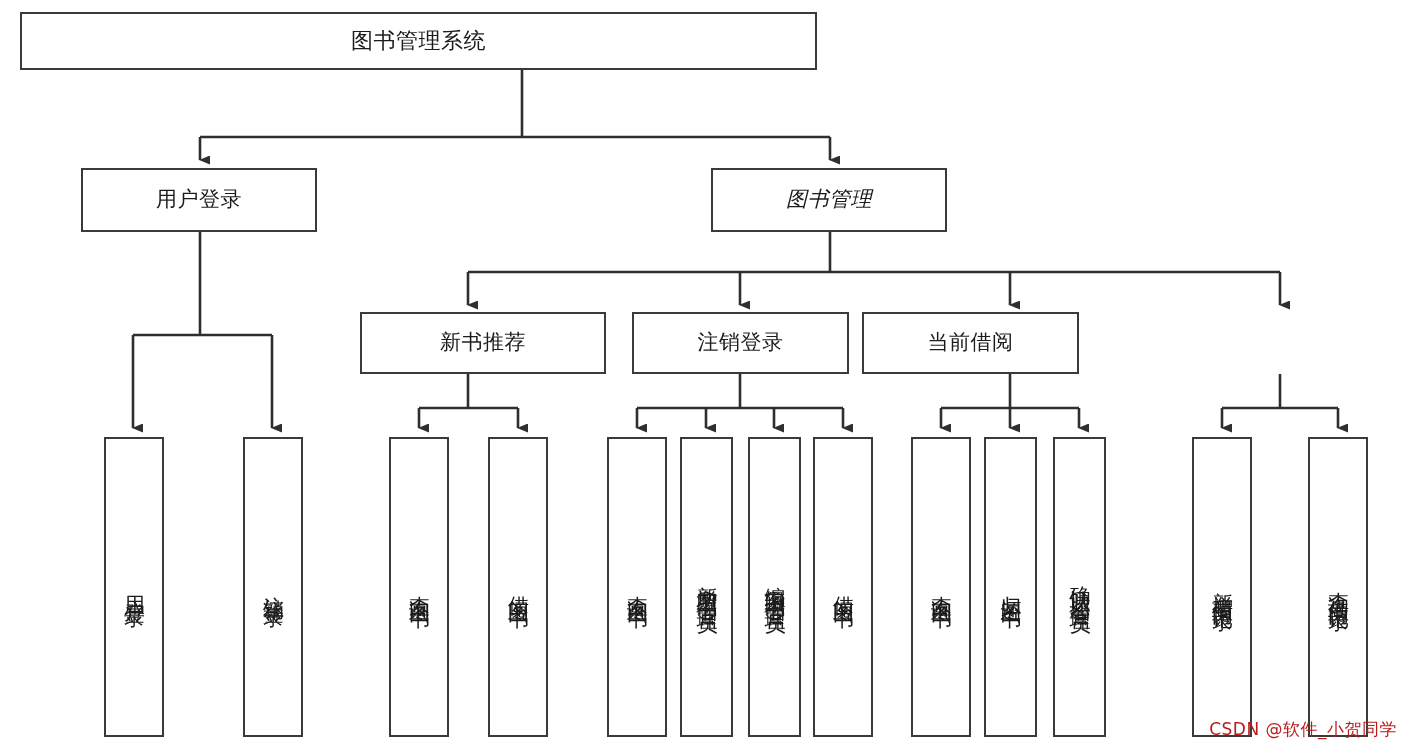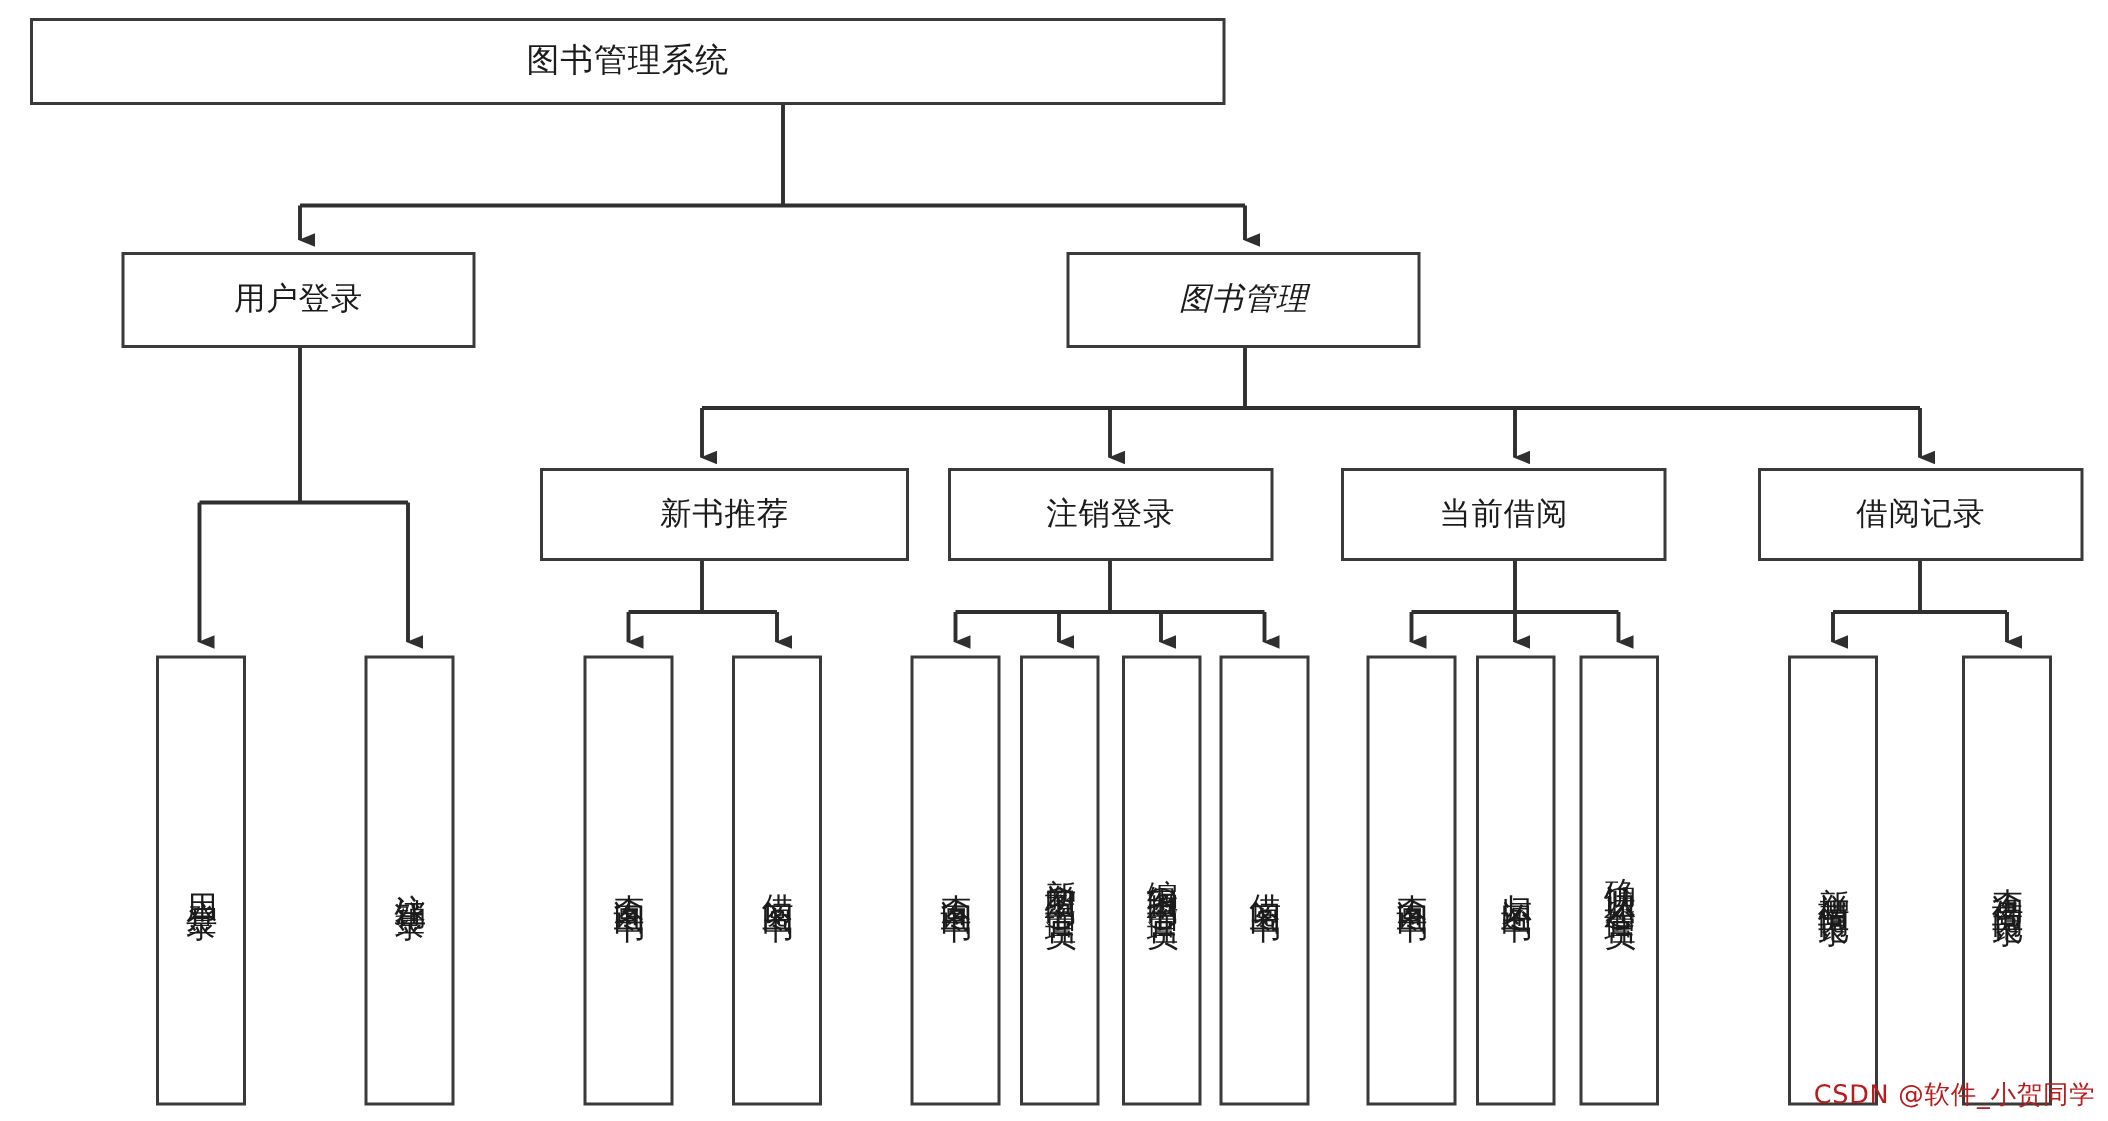--- a/index.html
+++ b/index.html
@@ -138,27 +138,24 @@
   </div>
 
   <div class="node h" style="left:360px; top:312px; width:246px; height:62px;">
     <span>新书推荐</span>
   </div>
 
   <div class="node h" style="left:632px; top:312px; width:217px; height:62px;">
     <span>注销登录</span>
   </div>
 
-  <div class="node h" style="left:894px; top:312px; width:217px; height:62px;">
+  <div class="node h" style="left:862px; top:312px; width:217px; height:62px;">
     <span>当前借阅</span>
   </div>
 
-  <div class="node h" style="left:1172px; top:312px; width:217px; height:62px;">
-    <span>借阅记录</span>
-  </div>
 
   <div class="node v" style="left:104px; top:437px; width:60px; height:300px;">
     <span class="vtext">用户登录</span>
   </div>
 
   <div class="node v" style="left:243px; top:437px; width:60px; height:300px;">
     <span class="vtext">注销登录</span>
   </div>
 
   <div class="node v" style="left:389px; top:437px; width:60px; height:300px;">

